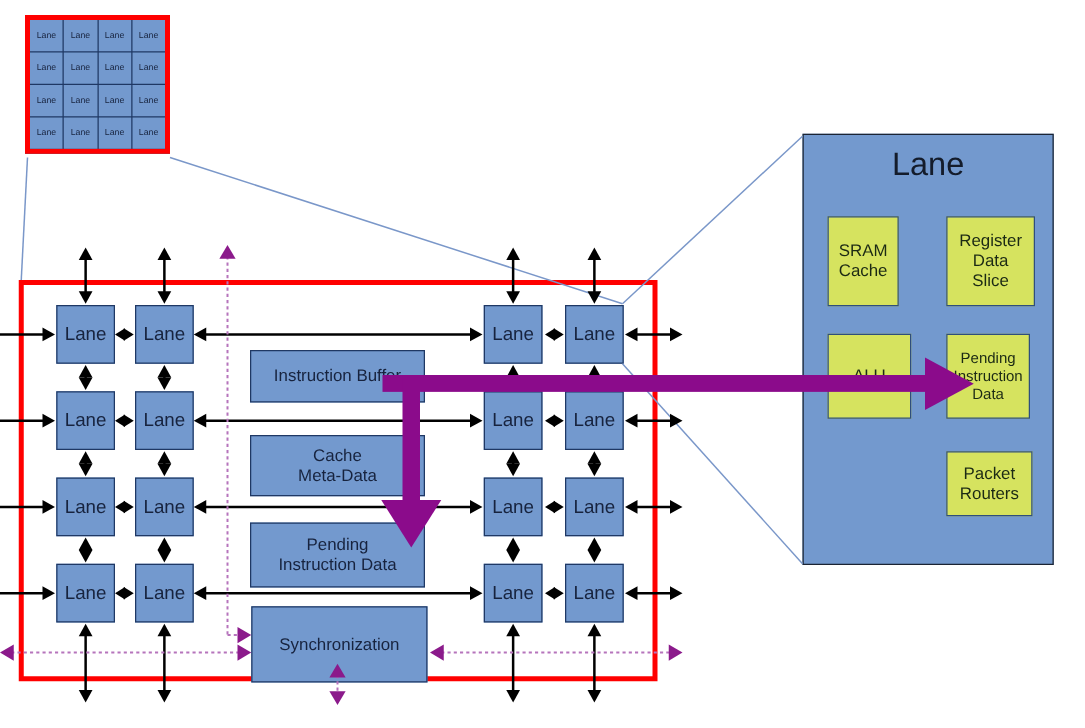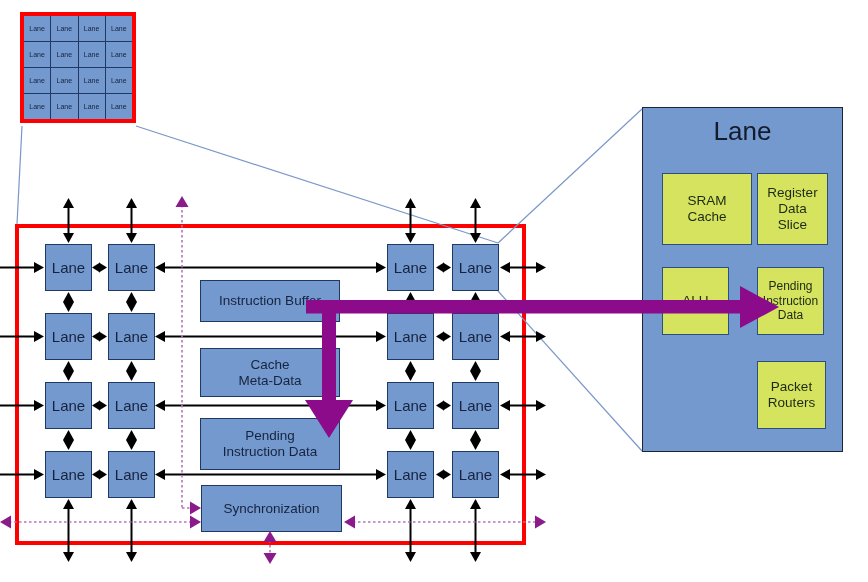--- a/index.html
+++ b/index.html
@@ -92,34 +92,34 @@
 <div class="lane abs" style="left:45px;top:451px">Lane</div>
 <div class="lane abs" style="left:108px;top:451px">Lane</div>
 <div class="lane abs" style="left:387px;top:451px">Lane</div>
 <div class="lane abs" style="left:452px;top:451px">Lane</div>
 
 <div class="blk abs" style="left:200px;top:280px;width:140px;height:42px">Instruction Buffer</div>
 <div class="blk abs" style="left:200px;top:348px;width:140px;height:49px">Cache
 Meta-Data</div>
 <div class="blk abs" style="left:200px;top:418px;width:140px;height:52px">Pending
 Instruction Data</div>
-<div class="blk abs" style="left:201px;top:485px;width:141px;height:47px">Synchronization</div>
+<div class="blk abs" style="left:201px;top:485px;width:141px;height:61px">Synchronization</div>
 
 <div id="lane-detail" class="abs"></div>
 <div id="lane-detail-title" class="abs">Lane</div>
-<div class="comp abs" style="left:662px;top:173px;width:90px;height:72px">SRAM
+<div class="comp abs" style="left:662px;top:173px;width:57px;height:72px">SRAM
 Cache</div>
 <div class="comp abs" style="left:757px;top:173px;width:71px;height:72px">Register
 Data
 Slice</div>
 <div class="comp abs" style="left:662px;top:267px;width:67px;height:68px">ALU</div>
 <div class="comp small abs" style="left:757px;top:267px;width:67px;height:68px">Pending
 Instruction
 Data</div>
-<div class="comp abs" style="left:757px;top:361px;width:69px;height:68px">Packet
+<div class="comp abs" style="left:757px;top:361px;width:69px;height:52px">Packet
 Routers</div>
 
 <svg id="connections" class="abs" viewBox="0 0 868 582" xmlns="http://www.w3.org/2000/svg">
     <line x1="22" y1="126" x2="17" y2="224" stroke="#7A97C9" stroke-width="1.2"></line>
     <line x1="136" y1="126" x2="498" y2="243" stroke="#7A97C9" stroke-width="1.2"></line>
     <line x1="498" y1="243" x2="642" y2="109" stroke="#7A97C9" stroke-width="1.2"></line>
     <line x1="498" y1="291" x2="642" y2="451" stroke="#7A97C9" stroke-width="1.2"></line>
     <line x1="68.5" y1="206" x2="68.5" y2="235" stroke="#000" stroke-width="2"></line>
     <polygon points="68.5,198 74,208 63,208" fill="#000"></polygon>
     <polygon points="68.5,243 63,233 74,233" fill="#000"></polygon>

